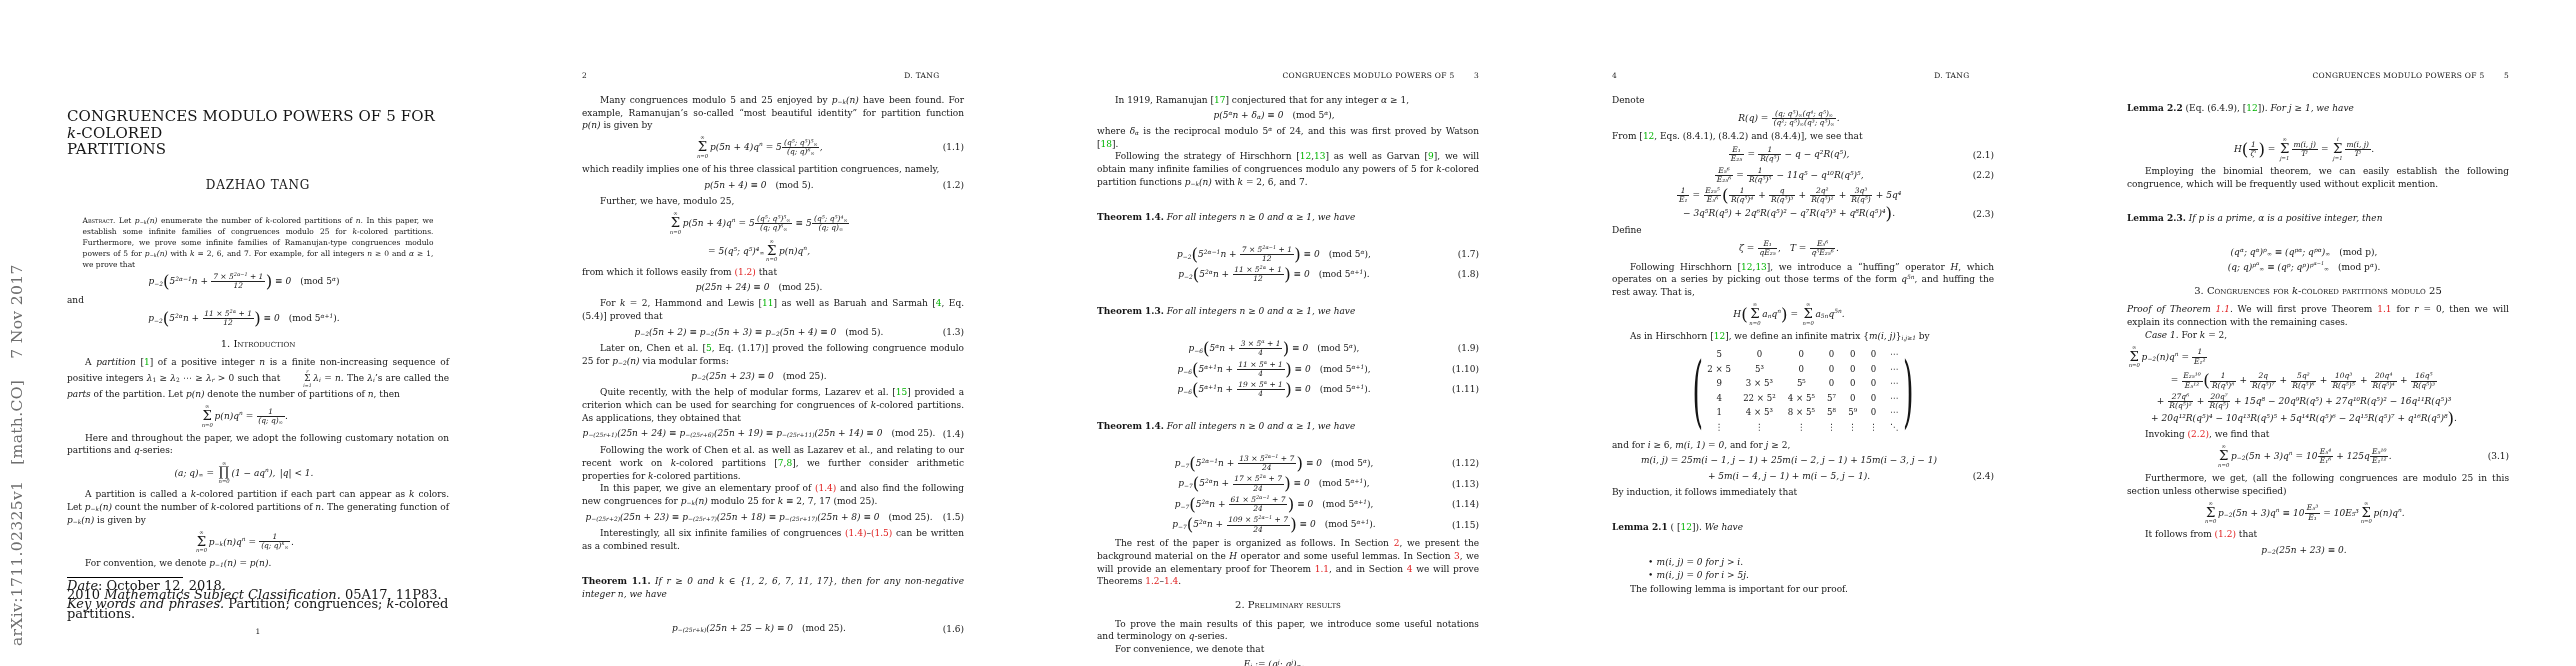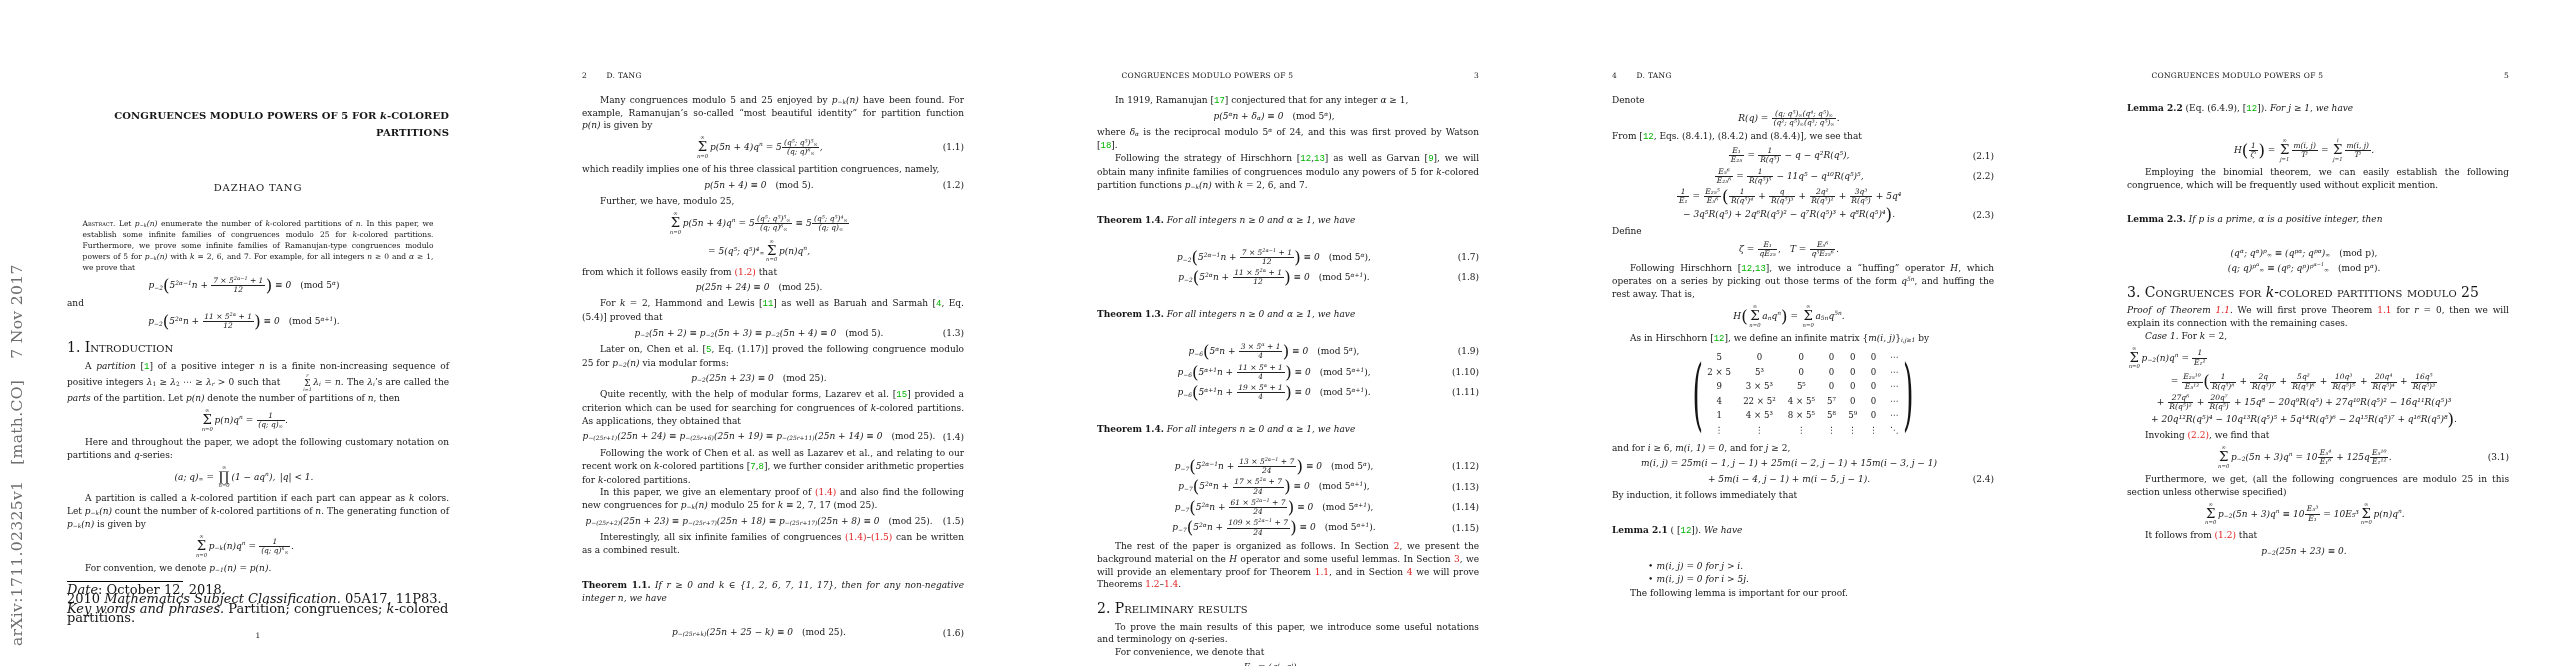--- a/index.html
+++ b/index.html
@@ -5,42 +5,42 @@
   html,body{margin:0;padding:0;background:#ffffff;}
   body{width:2576px;height:667px;overflow:hidden;position:relative;
        font-family:"DejaVu Serif","Liberation Serif",serif;color:#161616;}
   #pages{display:flex;flex-direction:row;width:2576px;height:667px;}
   .page{position:relative;width:515px;height:667px;box-sizing:border-box;
         padding:71px 66px 0 67px;background:#fff;
         font-size:9px;line-height:12.8px;}
   
   .phead{display:flex;font-size:7.5px;letter-spacing:0.3px;margin-bottom:13.3px;line-height:9.4px;}
   .ph-l{width:24.5px;text-align:left;}
-  .ph-c{flex:1;text-align:left;}
+  .ph-c{flex:1;text-align:right;}
   .ph-r{width:24.5px;text-align:right;}
   
-  .title{font-weight:bold;font-size:10px;line-height:16.7px;text-align:right;
+  .title{font-weight:normal;font-size:15px;line-height:16.7px;text-align:left;
          margin-top:37px;white-space:pre-line;letter-spacing:0.1px;}
-  .author{text-align:center;margin-top:41px;font-size:10px;letter-spacing:0.8px;}
+  .author{text-align:center;margin-top:21px;font-size:12px;letter-spacing:0.8px;}
   .abstract{margin:23px 15.6px 0 15.6px;font-size:7.5px;line-height:11px;text-align:justify;}
-  .sec{font-variant:small-caps;margin:11px 0 5.6px 0;font-size:14px;}
+  .sec{text-align:center;font-variant:small-caps;margin:11px 0 5.6px 0;font-size:10px;}
   .sec .i{font-variant:normal;}
   .p{margin:0;text-indent:18px;text-align:justify;}
   .p.noind{text-indent:0;}
   .thm{margin:22px 0;text-align:justify;}
   
   .eqrow{display:flex;align-items:center;margin:3.3px 0;}
   .eqbody{flex:1;text-align:center;font-style:italic;line-height:1.3;}
   .eqbody.left{text-align:left;}
   .eqtag{width:28px;flex:none;text-align:right;font-style:normal;}
   .up{font-style:normal;}
   .i{font-style:italic;}
   .b{font-weight:bold;font-style:normal;}
   .sc{font-variant:small-caps;}
-  .grn{color:#00b400;font-family:Liberation Mono, monospace;}
+  .grn{color:#00b400;}
   .red{color:#e01e1e;}
   .sup{font-size:66%;vertical-align:.55em;line-height:0;}
   .sub{font-size:66%;vertical-align:-.25em;line-height:0;}
   .sup2{font-size:55%;vertical-align:.95em;line-height:0;}
   .fr{display:inline-block;vertical-align:middle;text-align:center;line-height:1.08;margin:0 0.6px;}
   .fnum,.fden{display:block;font-size:7.5px;padding:0 1.7px;}
   .fden{border-top:0.6px solid #222;}
   .bop{display:inline-flex;flex-direction:column;align-items:center;line-height:1;
        vertical-align:middle;margin:0 1.7px;font-style:italic;}
   .bop .o,.bop .u{font-size:5.3px;line-height:1.1;}

